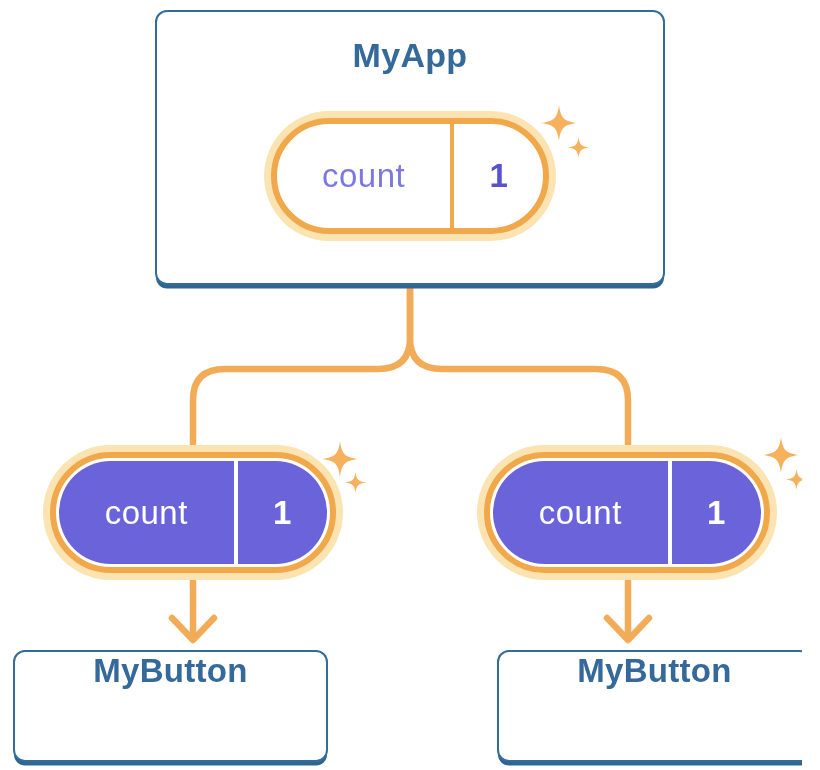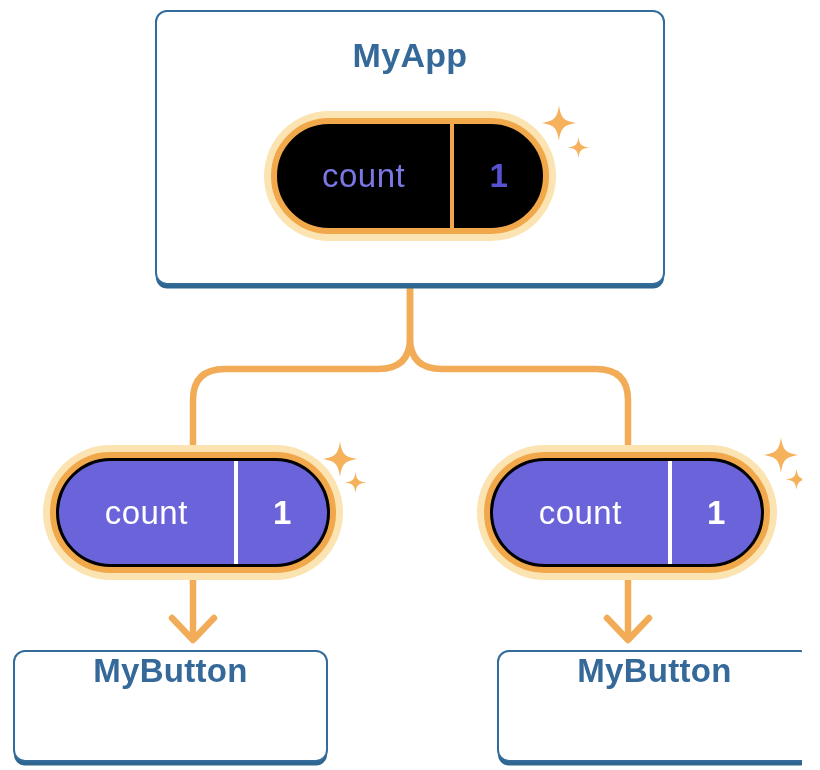--- a/index.html
+++ b/index.html
@@ -33,21 +33,21 @@
 
   
   .pill-glow{
     background:var(--peach);border-radius:999px;padding:7px;box-sizing:border-box;z-index:3;
   }
   .pill-state{width:292px;height:130px;margin-top:36px;}
   .pill-prop{position:absolute;width:300px;height:135px;top:445px;}
   .pill-prop-left{left:43px;}
   .pill-prop-right{left:477px;}
   .pill-ring{
-    width:100%;height:100%;box-sizing:border-box;background:#000000;
+    width:100%;height:100%;box-sizing:border-box;background:#ffffff;
     border:6px solid var(--ring);border-radius:999px;display:flex;overflow:hidden;
   }
   .pill-ring-prop{padding:3px;}
   .pill-core{
     flex:1;display:flex;background:var(--indigo);border-radius:999px;overflow:hidden;
   }
   .pill-seg{display:flex;align-items:center;justify-content:center;}
   .seg-label{flex:1.95;}
   .seg-value{flex:1;}
   .state-label{font-size:33px;color:var(--indigo-light);letter-spacing:.5px;}

